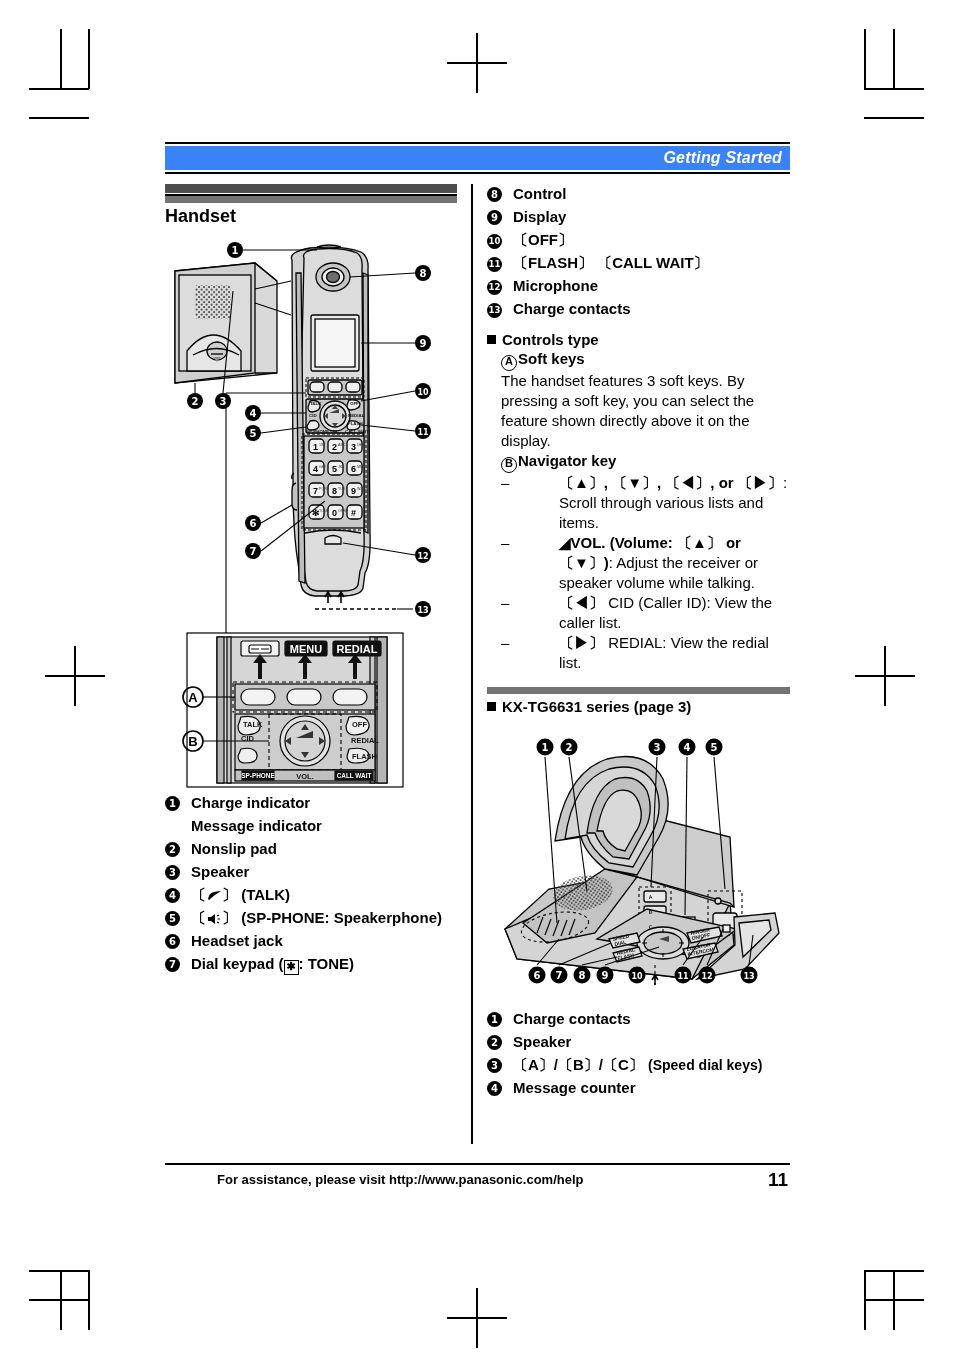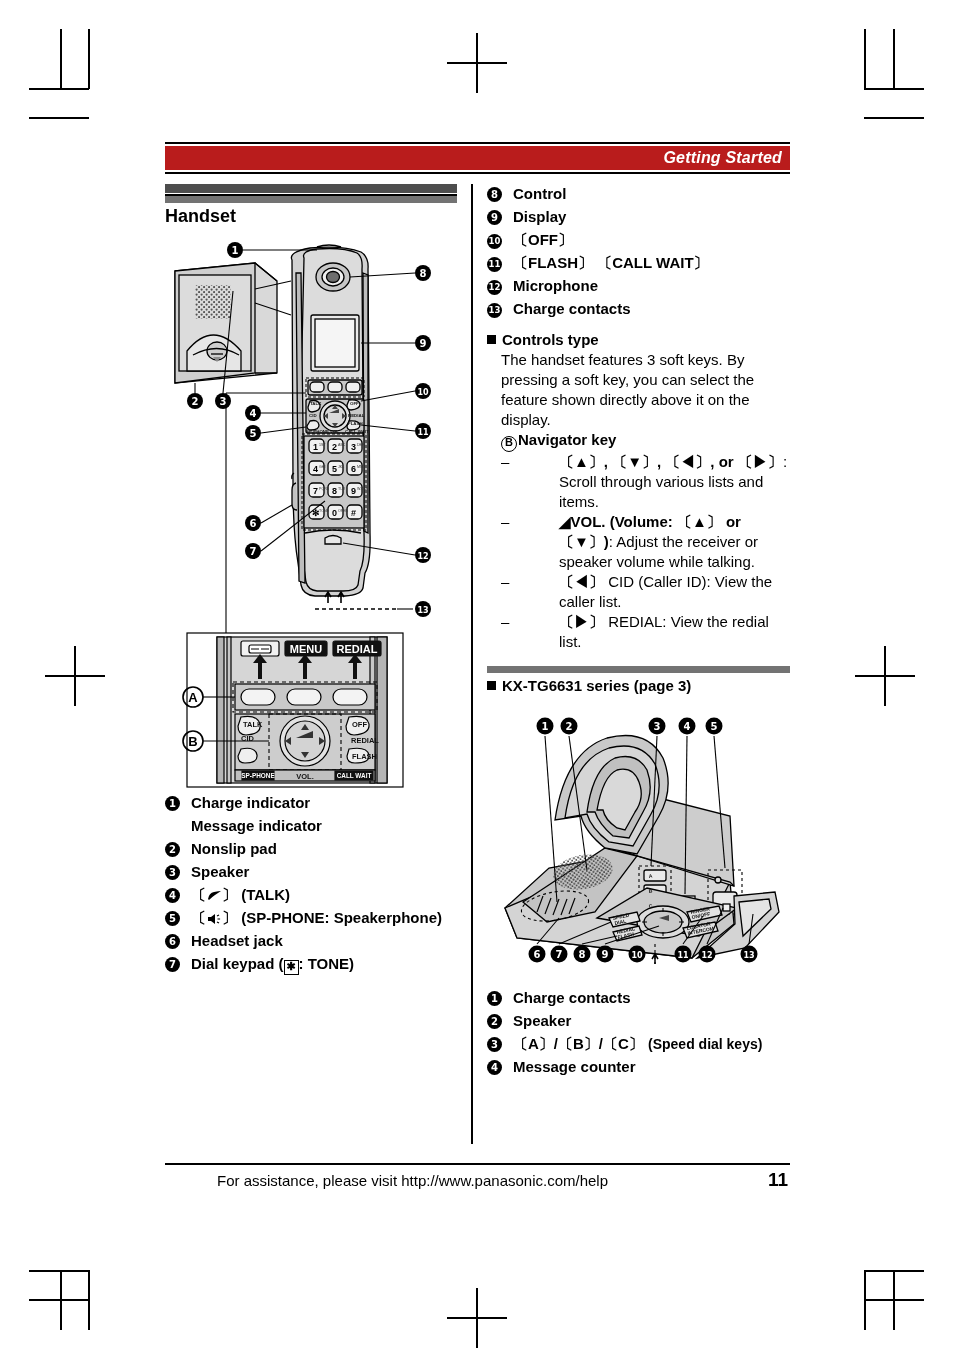--- a/index.html
+++ b/index.html
@@ -10,21 +10,21 @@
   .mark{position:absolute;background:#000;}
   .reg{position:absolute;}
   .reg .v{position:absolute;left:50%;top:0;width:1.5px;height:100%;background:#000;margin-left:-.75px;}
   .reg .h{position:absolute;top:50%;left:0;height:1.5px;width:100%;background:#000;margin-top:-.75px;}
 
   
   #page{position:absolute;left:0;top:0;width:954px;height:1360px;}
 
   
   .rh-rule-top{position:absolute;left:165px;top:142px;width:625px;height:2px;background:#000;}
-  .rh-bar{position:absolute;left:165px;top:146px;width:625px;height:24px;background:#b91c1c;}
+  .rh-bar{position:absolute;left:165px;top:146px;width:625px;height:24px;background:#3b82f6;}
   .rh-bar span{position:absolute;right:8px;top:3px;color:#fff;font-weight:bold;font-style:italic;font-size:16px;
     font-family:"Liberation Sans",sans-serif;letter-spacing:.2px;}
   .rh-rule-bot{position:absolute;left:165px;top:172px;width:625px;height:2px;background:#000;}
 
   
   .colL{position:absolute;left:165px;top:184px;width:292px;}
   .colR{position:absolute;left:487px;top:184px;width:303px;}
   .coldiv{position:absolute;left:471px;top:184px;width:2px;height:960px;background:#000;}
 
   
@@ -60,21 +60,21 @@
   .dashitem .dsh{flex:0 0 16px;}
   .dashitem .dtxt{flex:1;margin-left:42px;}
   b.k{font-weight:bold;}
 
   
   .brk{font-weight:bold;}
 
   
   .ftrule{position:absolute;left:165px;top:1163px;width:625px;height:1.5px;background:#000;}
   .ftr{position:absolute;left:165px;top:1168px;width:625px;}
-  .ftr .ft-txt{position:absolute;left:52px;top:4px;font-size:15px;font-weight:normal;}
+  .ftr .ft-txt{position:absolute;left:52px;top:4px;font-size:13px;font-weight:bold;}
   .ftr .ft-pg{position:absolute;right:2px;top:1px;font-size:19px;font-weight:bold;}
 
   
   .fig{display:block;}
 </style>
 </head>
 <body>
 
 <div id="page">
 
@@ -500,20 +500,23 @@
       <div class="item">
         <div class="num"><span class="cir wide">13</span></div>
         <div class="lbl">Charge contacts</div>
       </div>
     </div>
 
     <div class="sqhead">
       <span class="sq"></span><span>Controls type</span>
     </div>
 
+    <div class="ctrlsub">
+      <span class="ltr">A</span><span>Soft keys</span>
+    </div>
     <p class="para">The handset features 3 soft keys. By pressing a soft key, you can select the feature shown directly above it on the display.</p>
 
     <div class="ctrlsub">
       <span class="ltr">B</span><span>Navigator key</span>
     </div>
     <div class="dashlist">
       <div class="dashitem">
         <span class="dsh">–</span>
         <span class="dtxt"><b class="k">〔▲〕, 〔▼〕, 〔◀〕, or 〔▶〕</b><span>: Scroll through various lists and items.</span></span>
       </div>

